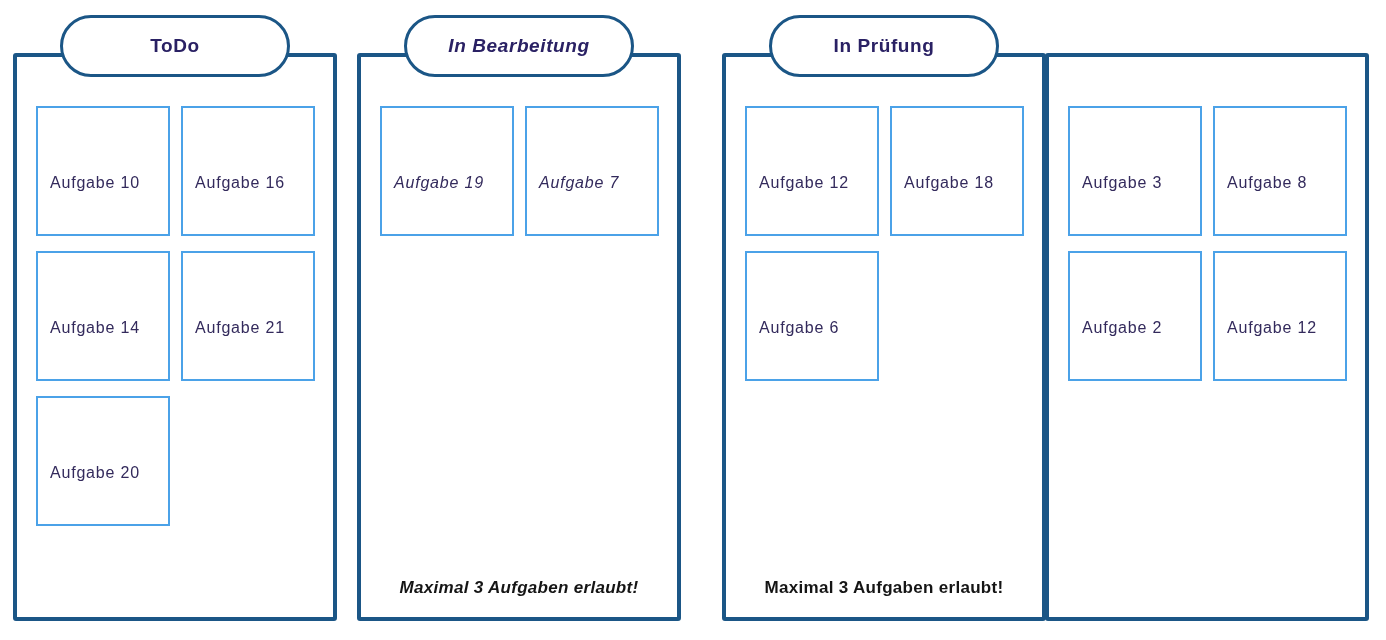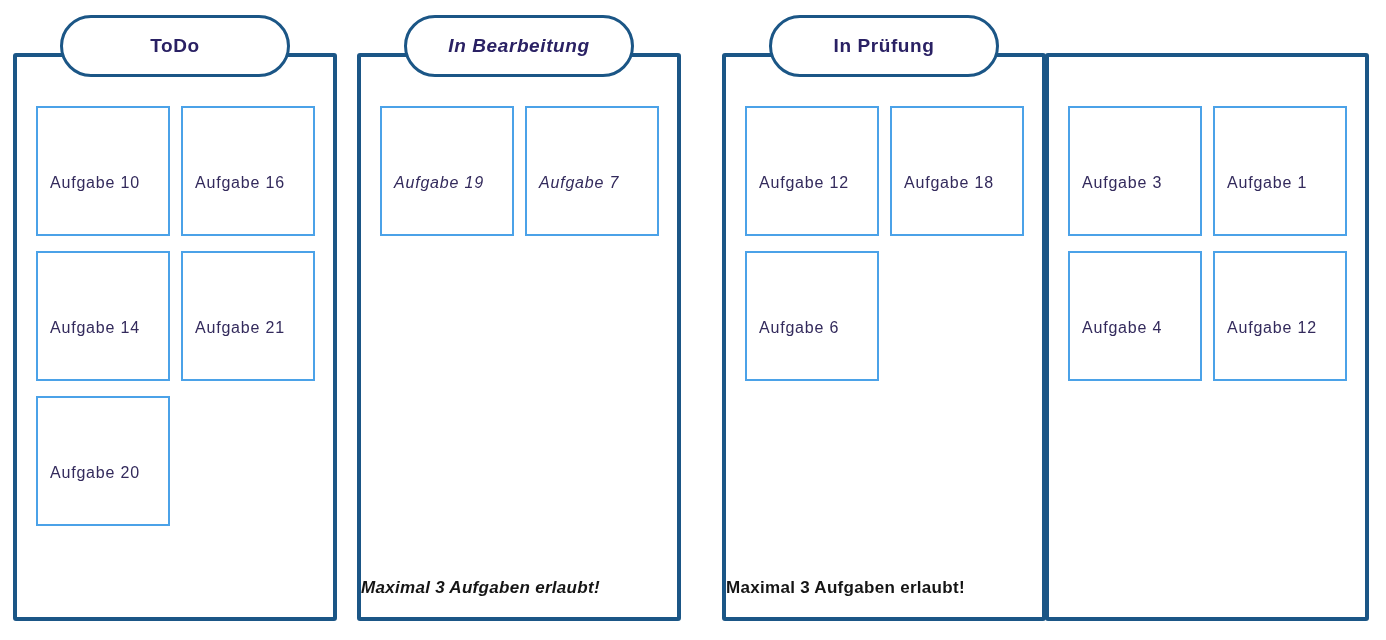--- a/index.html
+++ b/index.html
@@ -77,21 +77,21 @@
     color: #332A5C;
     letter-spacing: 0.8px;
     white-space: nowrap;
     margin-top: 24px;
   }
   .limit-note {
     position: absolute;
     bottom: 19px;
     left: 0;
     width: 100%;
-    text-align: left;
+    text-align: center;
     font-size: 17px;
     font-weight: bold;
     color: #151515;
     letter-spacing: 0.3px;
   }
 </style>
 </head>
 <body>
 
 <div class="board">
@@ -162,26 +162,26 @@
     <div class="limit-note">Maximal 3 Aufgaben erlaubt!</div>
   </div>
 
   <div class="column">
     <div class="cards">
   <div class="card">
     <span class="card-label">Aufgabe 3</span>
   </div>
 
   <div class="card">
-    <span class="card-label">Aufgabe 1</span>
+    <span class="card-label">Aufgabe 8</span>
   </div>
 
 
   <div class="card">
-    <span class="card-label">Aufgabe 4</span>
+    <span class="card-label">Aufgabe 2</span>
   </div>
 
   <div class="card">
     <span class="card-label">Aufgabe 12</span>
   </div>
 
 </div>
 
   </div>
 </div>

